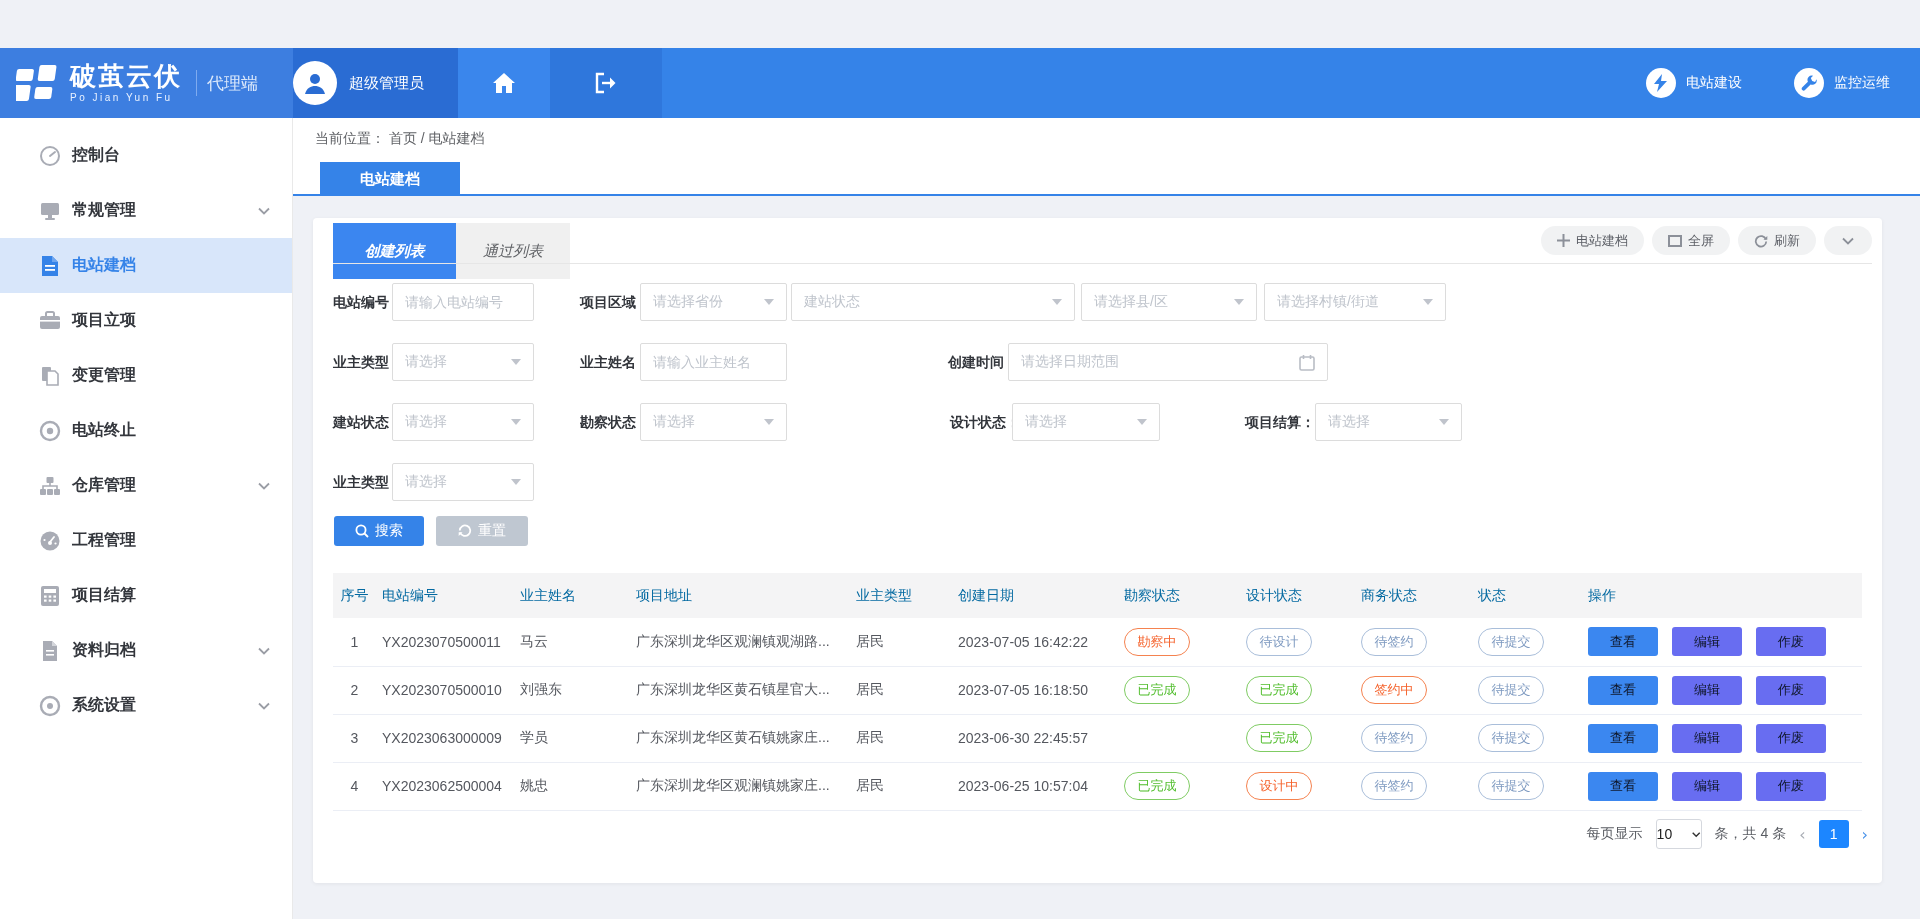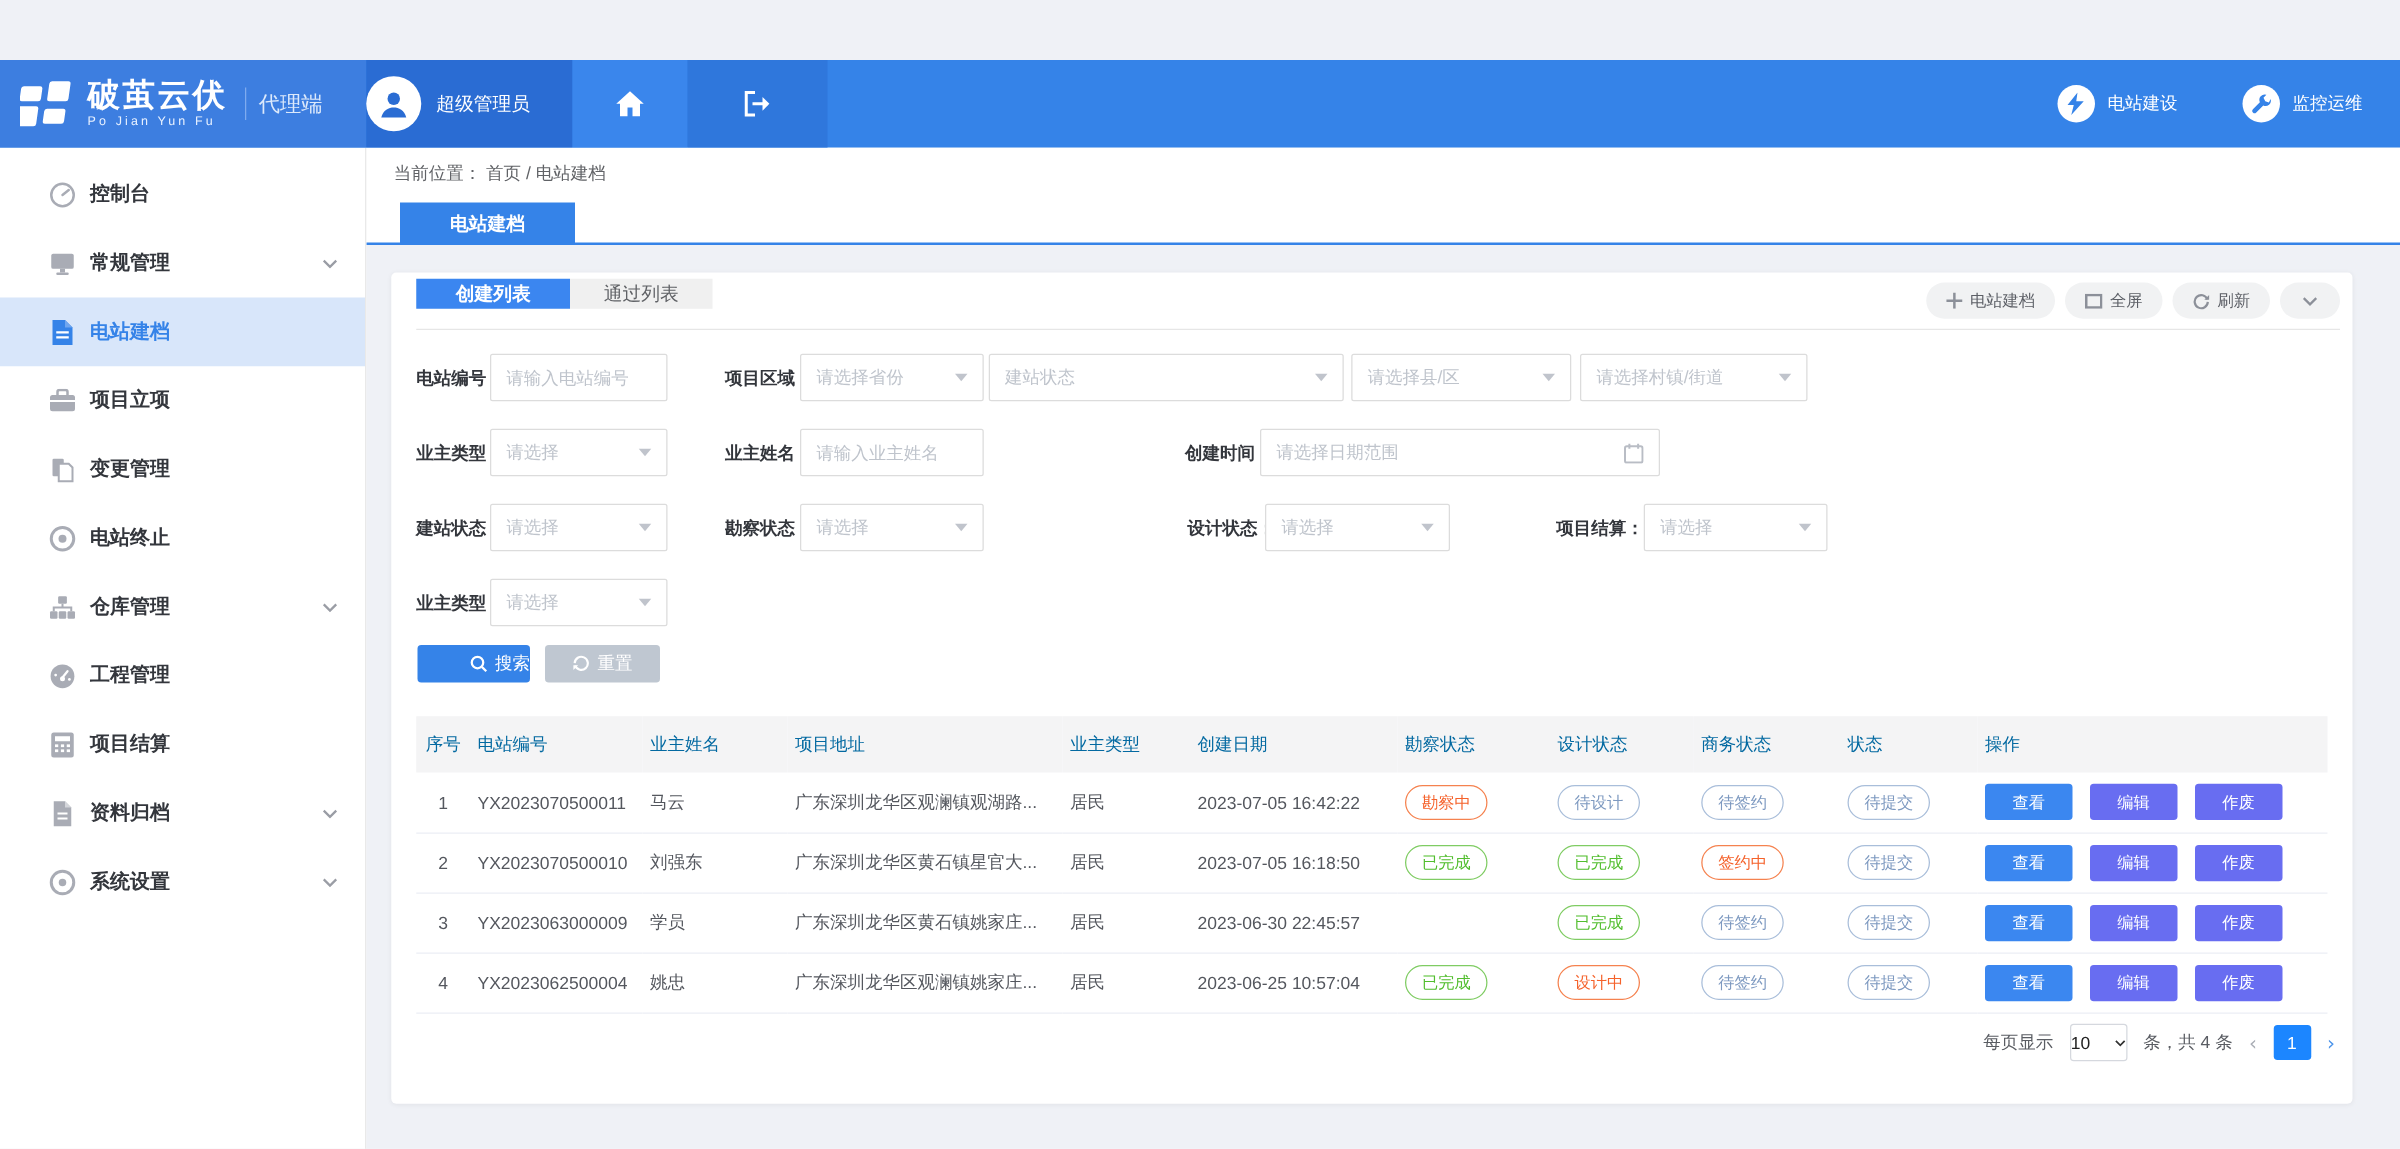--- a/index.html
+++ b/index.html
@@ -43,22 +43,22 @@
   
   .main-top { position:absolute; left:293px; top:70px; right:0; height:78px; background:#fff; }
   .breadcrumb { position:absolute; left:315px; top:82px; font-size:14px; color:#606266; }
   .page-tab { position:absolute; left:320px; top:114px; width:140px; height:34px; background:#3583E8;
     color:#fff; font-size:15px; font-weight:bold; display:flex; align-items:center; justify-content:center; cursor:pointer; }
   .page-tab-line { position:absolute; left:293px; top:146px; right:0; height:2px; background:#3583E8; }
 
   .card { position:absolute; left:313px; top:170px; width:1569px; height:665px; background:#fff;
     border-radius:4px; box-shadow:0 1px 4px rgba(0,0,0,.06); }
 
-  .list-tab { position:absolute; top:5px; height:24px; display:flex; align-items:center; justify-content:center;
-    font-size:15px; cursor:pointer; }
+  .list-tab { position:absolute; top:5px; height:56px; display:flex; align-items:center; justify-content:center;
+    font-size:15px; cursor:pointer;font-style:italic; }
   .list-tab.active { background:#3B86F0; color:#fff; font-weight:bold; }
   .list-tab.inactive { background:#F0F0F0; color:#606266; }
   .tab-strip-line { position:absolute; left:20px; right:10px; top:45px; height:1px; background:#E6E6E6; }
 
   .toolbar { position:absolute; right:10px; top:8px; display:flex; gap:8px; }
   .pill { height:29px; border-radius:15px; background:#F1F2F3; color:#5C5F66; font-size:13px;
     display:flex; align-items:center; gap:6px; padding:0 16px; cursor:pointer; }
 
   
   .f-label { position:absolute; height:38px; line-height:38px; font-size:14px; font-weight:bold; color:#33363C; }
@@ -67,37 +67,37 @@
   .f-input input { width:100%; height:100%; border:none; outline:none; padding:0 12px; font-size:14px;
     font-family:inherit; color:#333; background:transparent; }
   .f-input input::placeholder { color:#BFC4CC; }
   .f-select { display:flex; align-items:center; justify-content:space-between; padding:0 12px; cursor:pointer; }
   .f-placeholder { color:#BFC4CC; white-space:nowrap; overflow:hidden; }
   .sel-arrow { width:0; height:0; border-left:5px solid transparent; border-right:5px solid transparent;
     border-top:6px solid #C0C4CC; flex:none; margin-left:6px; }
 
   .btn { position:absolute; height:30px; border:none; border-radius:3px; color:#fff; font-size:14px;
     font-family:inherit; display:flex; align-items:center; justify-content:center; gap:6px; cursor:pointer; }
-  .btn-search { background:#3583E8;justify-content:flex-end; }
+  .btn-search { background:#3583E8; }
   .btn-reset { background:#BFC7D1; }
 
   
   .grid { position:absolute; left:20px; top:355px; width:1529px; border-collapse:collapse; table-layout:fixed; }
   .grid th { background:#F4F4F5; height:45px; font-size:14px; font-weight:normal; color:#0369a1;
     text-align:left; padding:0 0 0 6px; }
   .grid th.c-center, .grid td.c-center { text-align:center; padding:0; }
   .grid td { height:48px; font-size:14px; color:#54575E; padding:0 0 0 6px; border-bottom:1px solid #EBEEF5;
     white-space:nowrap; overflow:hidden; }
   .badge { display:inline-block; min-width:66px; text-align:center; padding:4px 10px; border-radius:14px;
     font-size:13px; background:#fff; }
   .badge.orange { color:#F5622B; border:1px solid #F5824F; }
   .badge.green  { color:#52BE2E; border:1px solid #7FCC63; }
   .badge.blue   { color:#7D99C0; border:1px solid #A9BEDA; }
   .row-btn { display:inline-flex; align-items:center; justify-content:center; width:70px; height:29px;
-    border:none; border-radius:3px; color:#ffffff; font-size:13px; font-family:inherit; cursor:pointer; margin-right:10px; }
+    border:none; border-radius:3px; color:#0f172a; font-size:13px; font-family:inherit; cursor:pointer; margin-right:10px; }
   .row-btn.view { background:#3B87F0; }
   .row-btn.violet { background:#686DF1; }
 
   
   .pagination { position:absolute; right:14px; top:601px; display:flex; align-items:center; gap:13px;
     font-size:14px; color:#5A5D63; }
   .pp-select { width:46px; height:30px; border:1px solid #D5D8DE; border-radius:3px; display:flex;
     align-items:center; justify-content:center; gap:20px; color:#222; cursor:pointer; background:#fff; }
   .pg-arrow { font-size:16px; cursor:pointer; font-family:"DejaVu Sans",sans-serif; }
   .pg-prev { color:#A9ADB5; }

